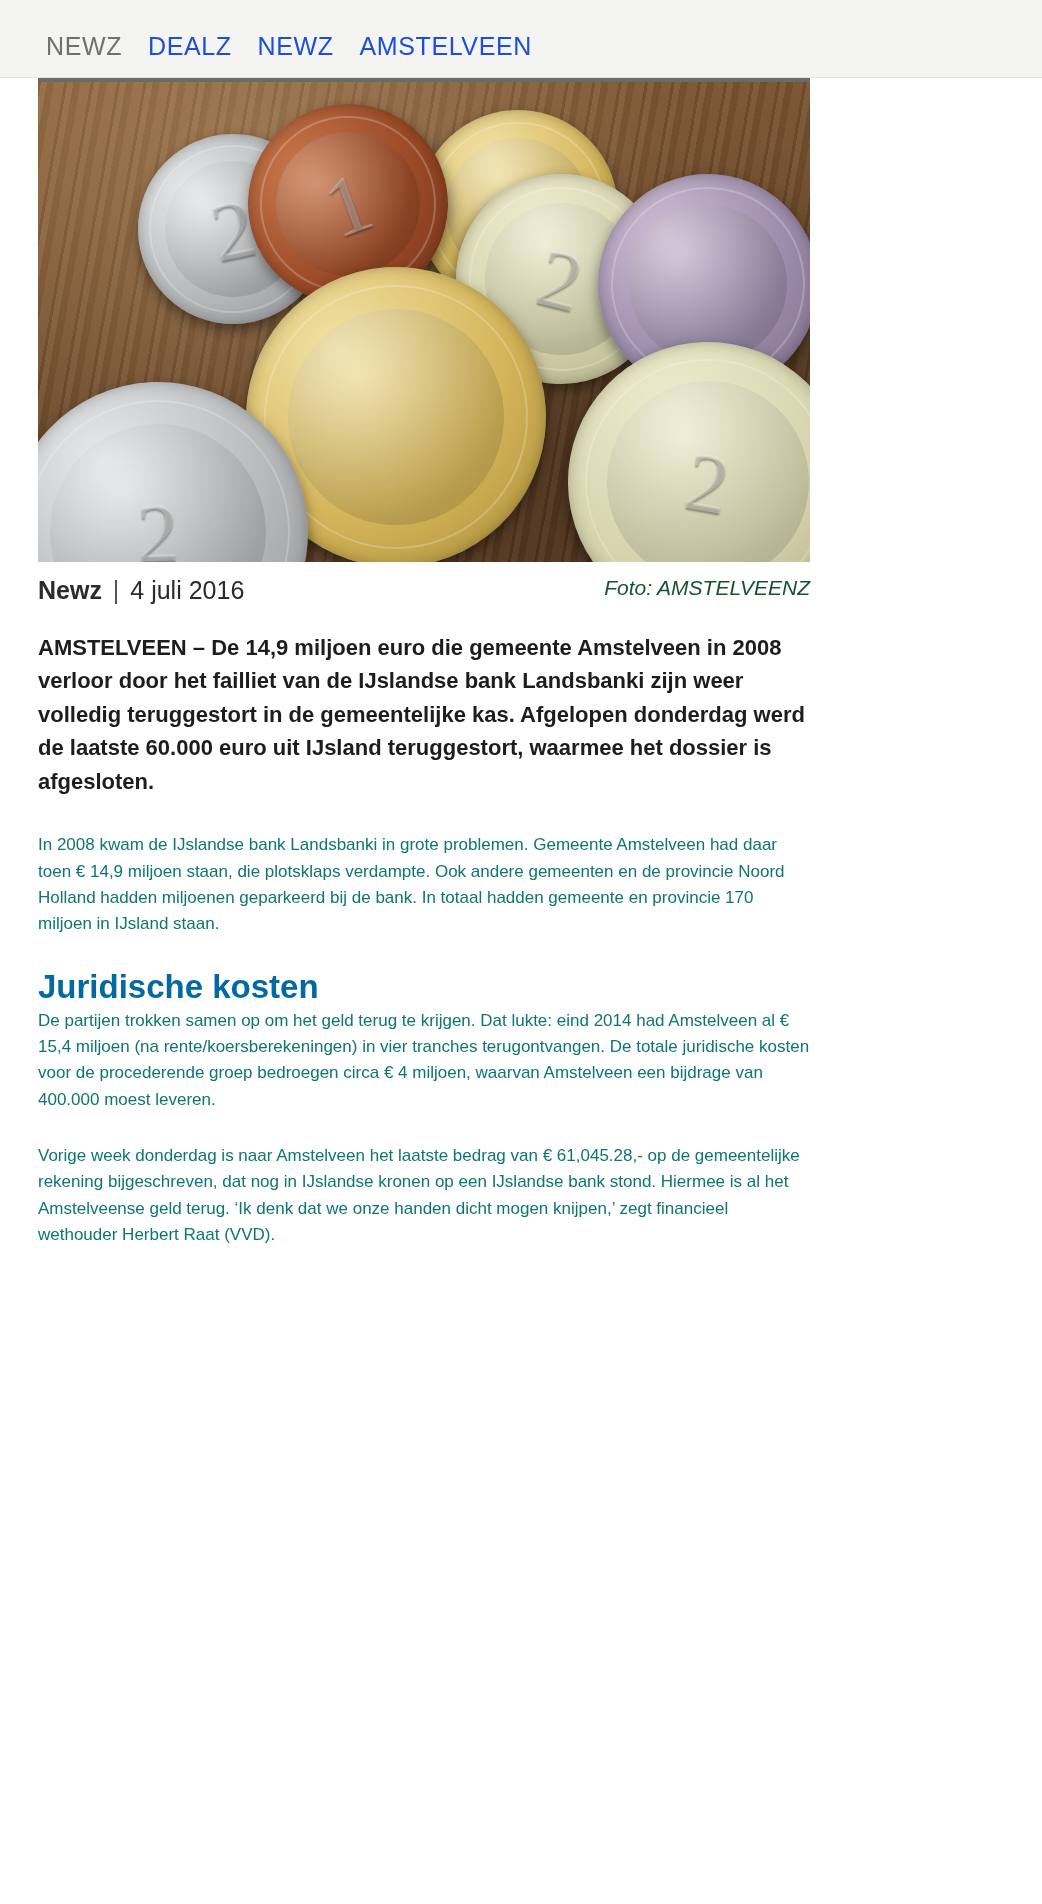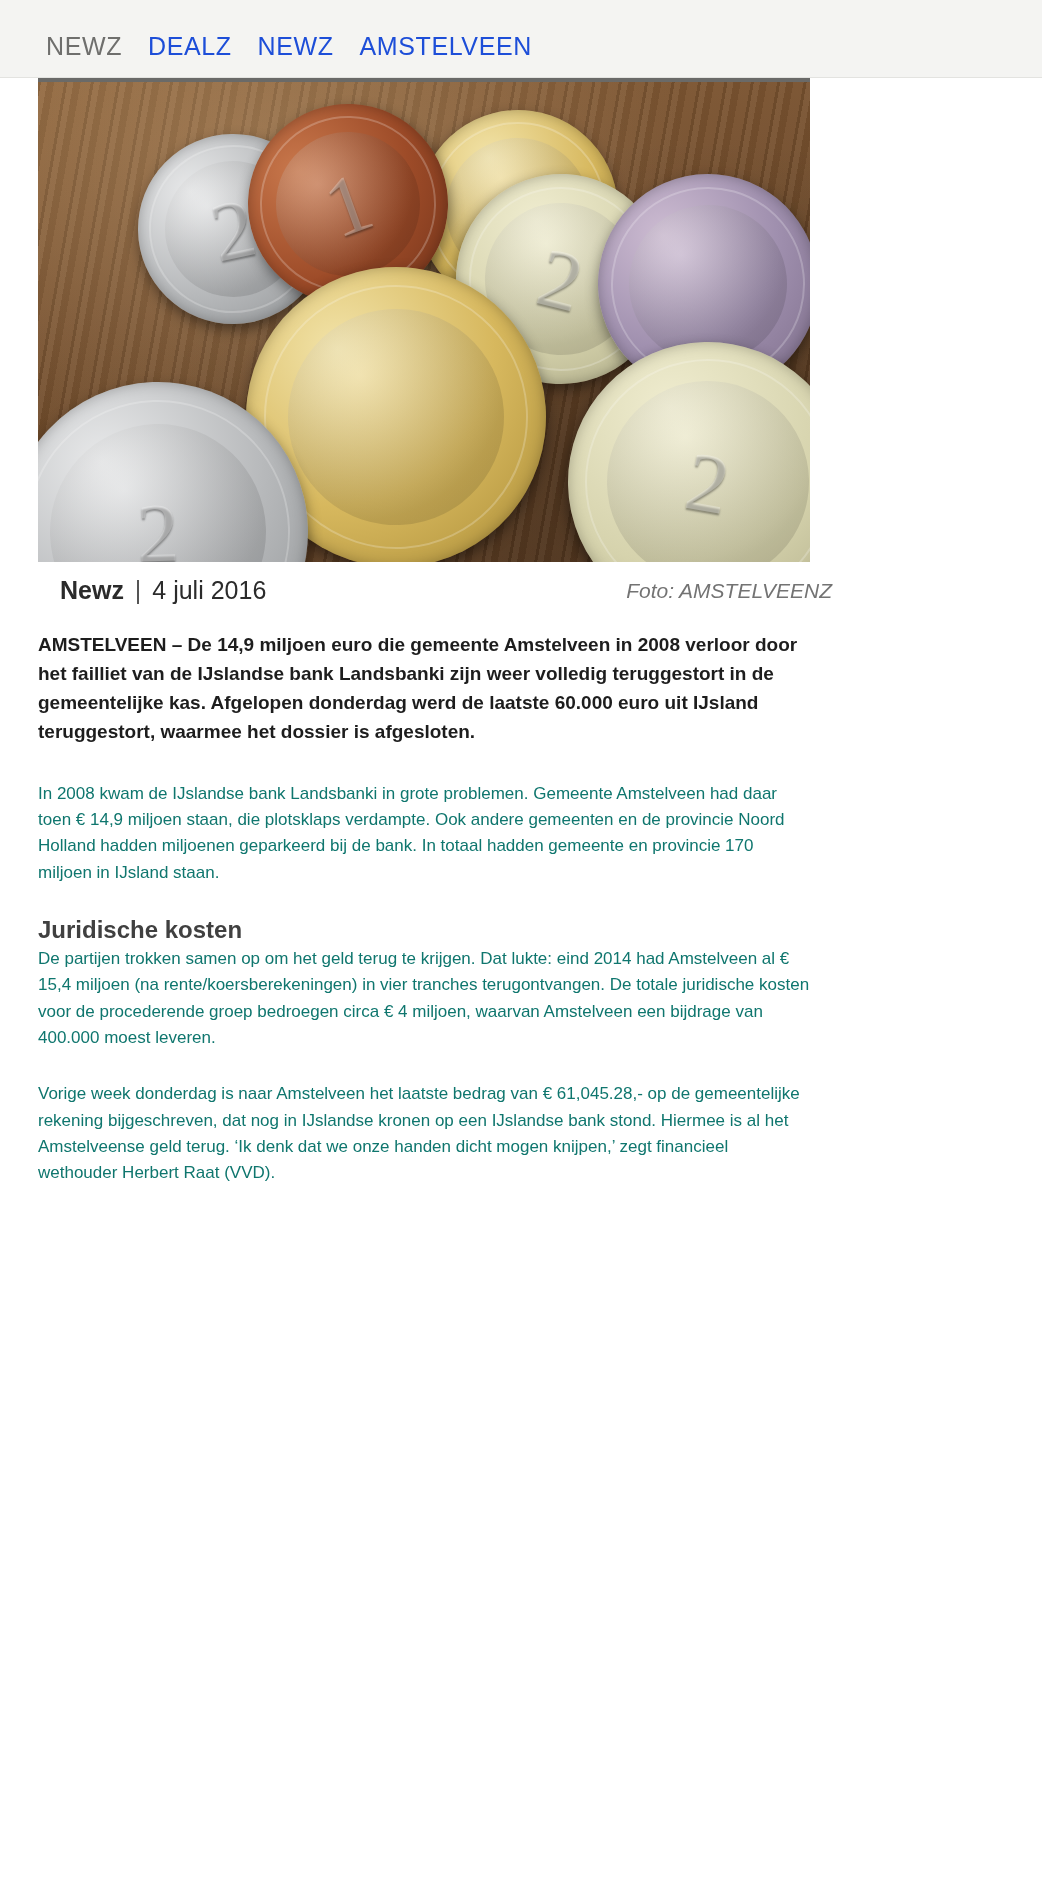--- a/index.html
+++ b/index.html
@@ -111,54 +111,54 @@
     text-shadow: 0 2px 2px rgba(0,0,0,0.35);
   }
   .c-silver { background: radial-gradient(circle at 32% 26%, #e8e9ea, #b6b8ba 55%, #8d9092 100%); }
   .c-gold   { background: radial-gradient(circle at 32% 26%, #f2e3a8, #d7b85e 52%, #a98b35 100%); }
   .c-copper { background: radial-gradient(circle at 32% 26%, #c9784c, #9d4b28 55%, #6f3119 100%); }
   .c-mauve  { background: radial-gradient(circle at 32% 26%, #cdbcd2, #9f8fae 52%, #7a6a86 100%); }
   .c-pale   { background: radial-gradient(circle at 32% 26%, #efeccf, #d6d3ad 55%, #adaa86 100%); }
 
   
   .meta-row {
-    margin: 14px 38px 0 60px;
+    margin: 14px 38px 0 38px;
     width: 772px;
     display: flex;
-    align-items: center;
+    align-items: flex-start;
     justify-content: space-between;
   }
   .meta-left { font-size: 25px; color: #2b2b2b; }
   .meta-left .cat { font-weight: bold; }
   .meta-left .sep { color: #555; margin: 0 4px; }
-  .meta-right { font-size: 21px; font-style: italic; color: #737373; }
+  .meta-right { font-size: 21px; font-style: italic; color: #14532d; }
 
   
   .article {
     margin: 0 38px;
     width: 772px;
     padding-top: 26px;
   }
   .lead {
-    font-size: 19px;
+    font-size: 22px;
     line-height: 1.52;
     font-weight: bold;
     color: #1d1d1d;
     margin: 0 0 34px 0;
   }
   p.body {
     font-size: 17px;
     line-height: 1.55;
     color: #0f766e;
     margin: 0 0 30px 0;
   }
   h3.sub {
-    font-size: 24px;
+    font-size: 33px;
     font-weight: bold;
-    color: #404040;
+    color: #0369a1;
     margin: 0 0 2px 0;
   }
   p.tight { margin-top: 0; }
 </style>
 </head>
 <body>
 
 <div class="page">
 
   <div class="site-header">

